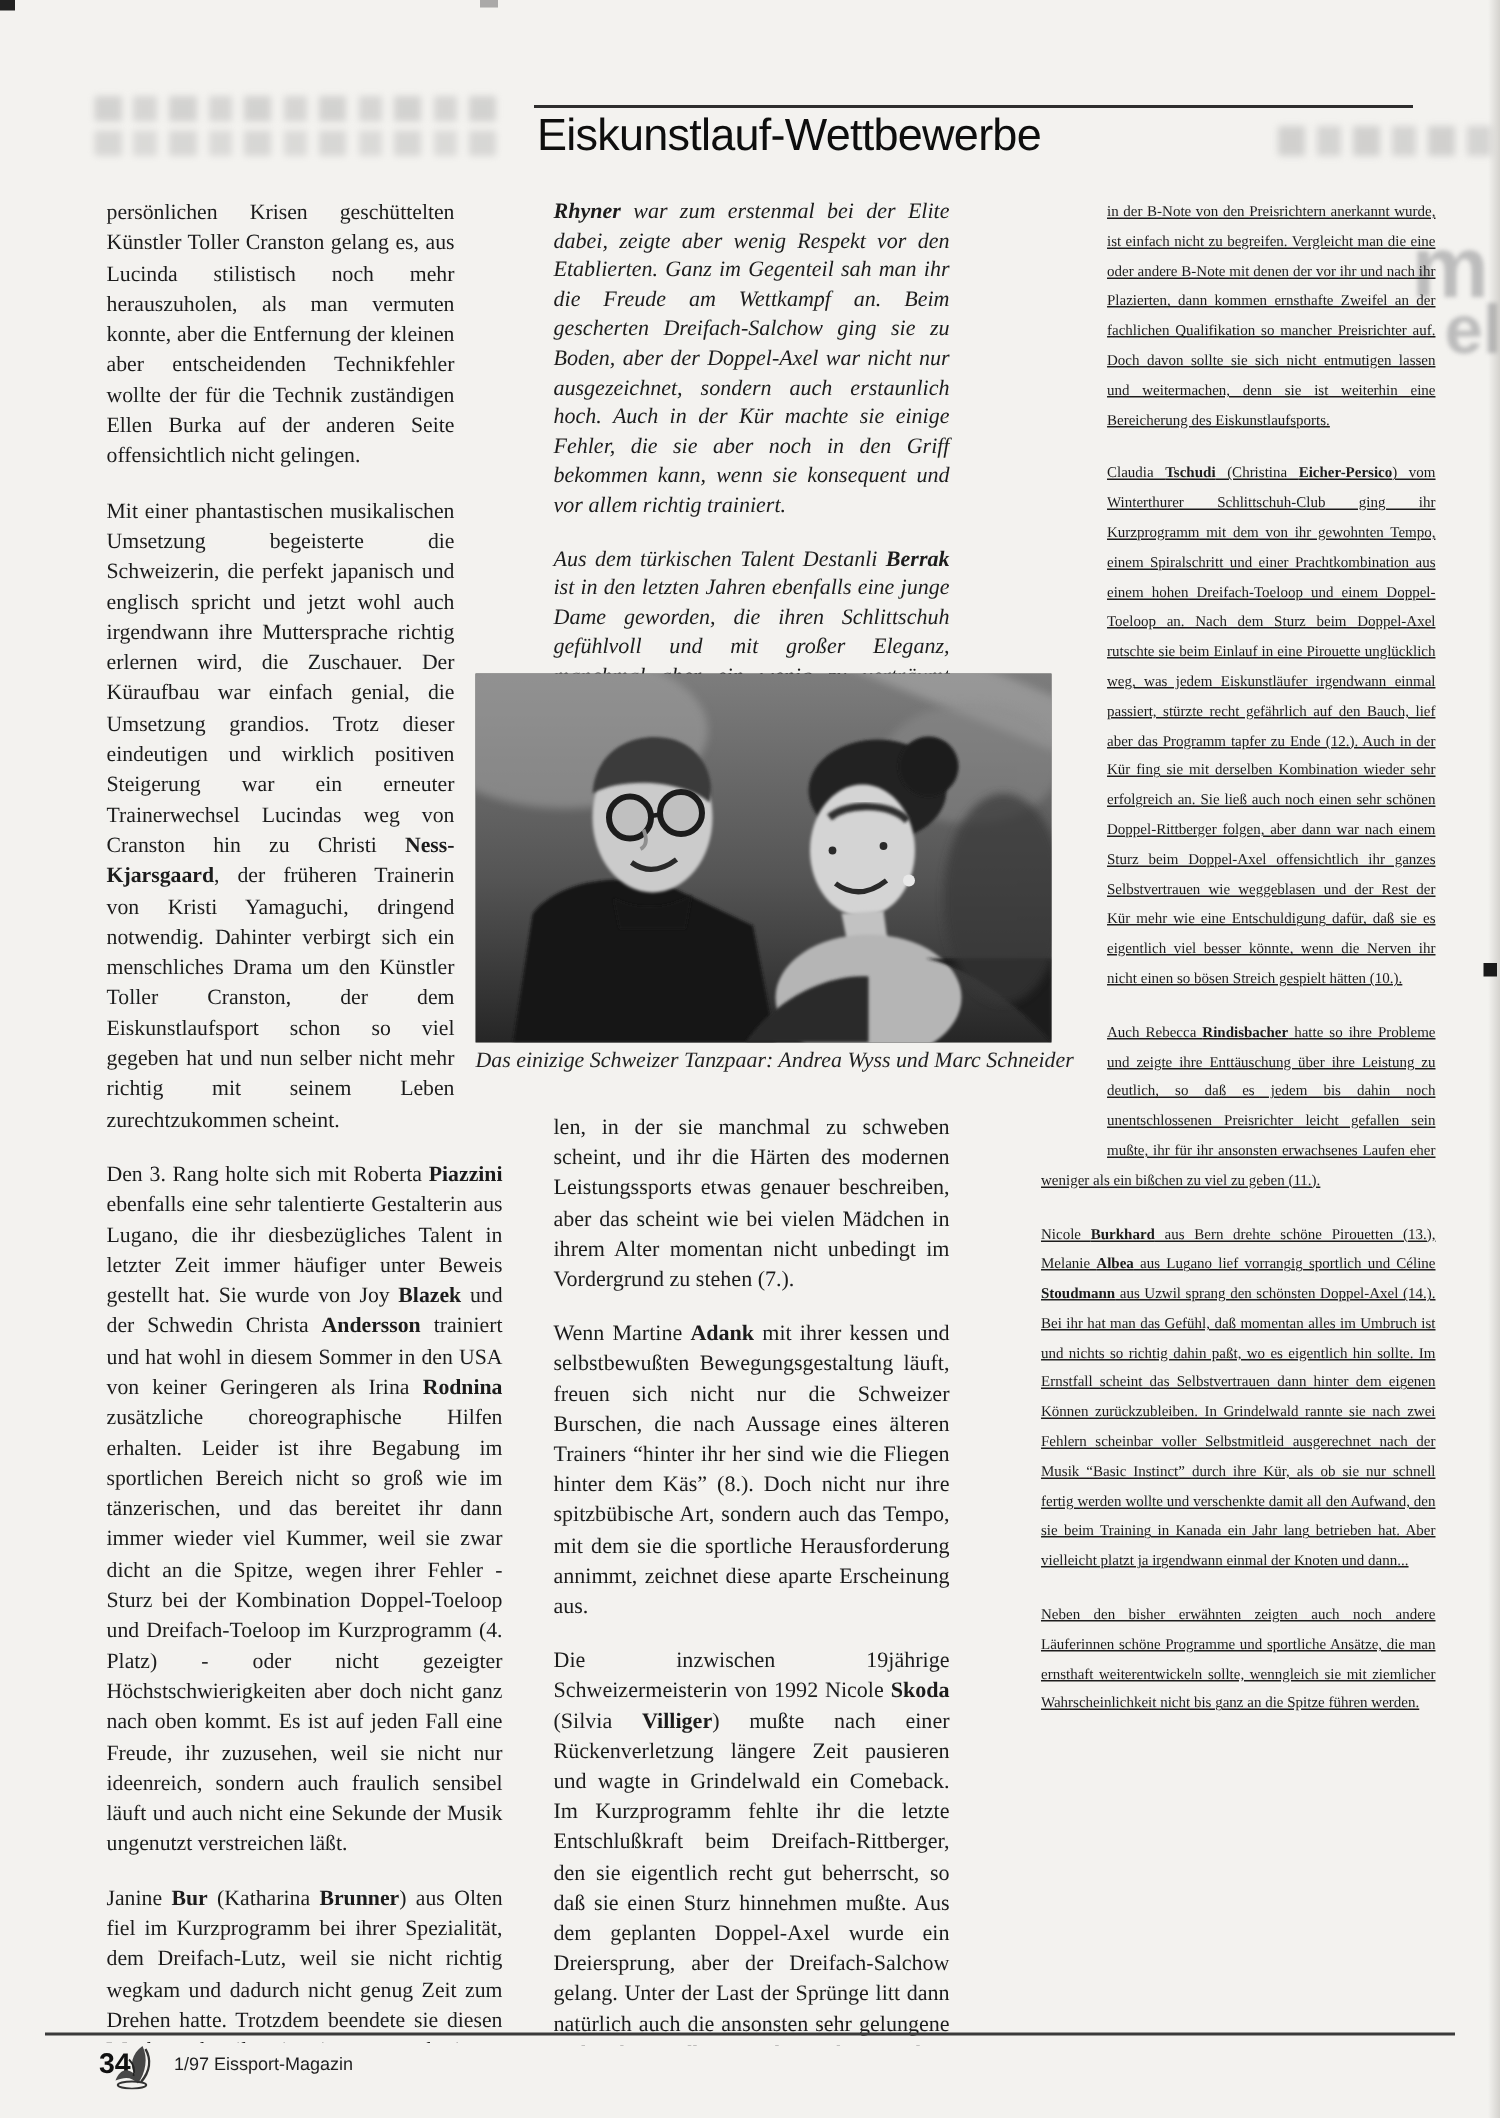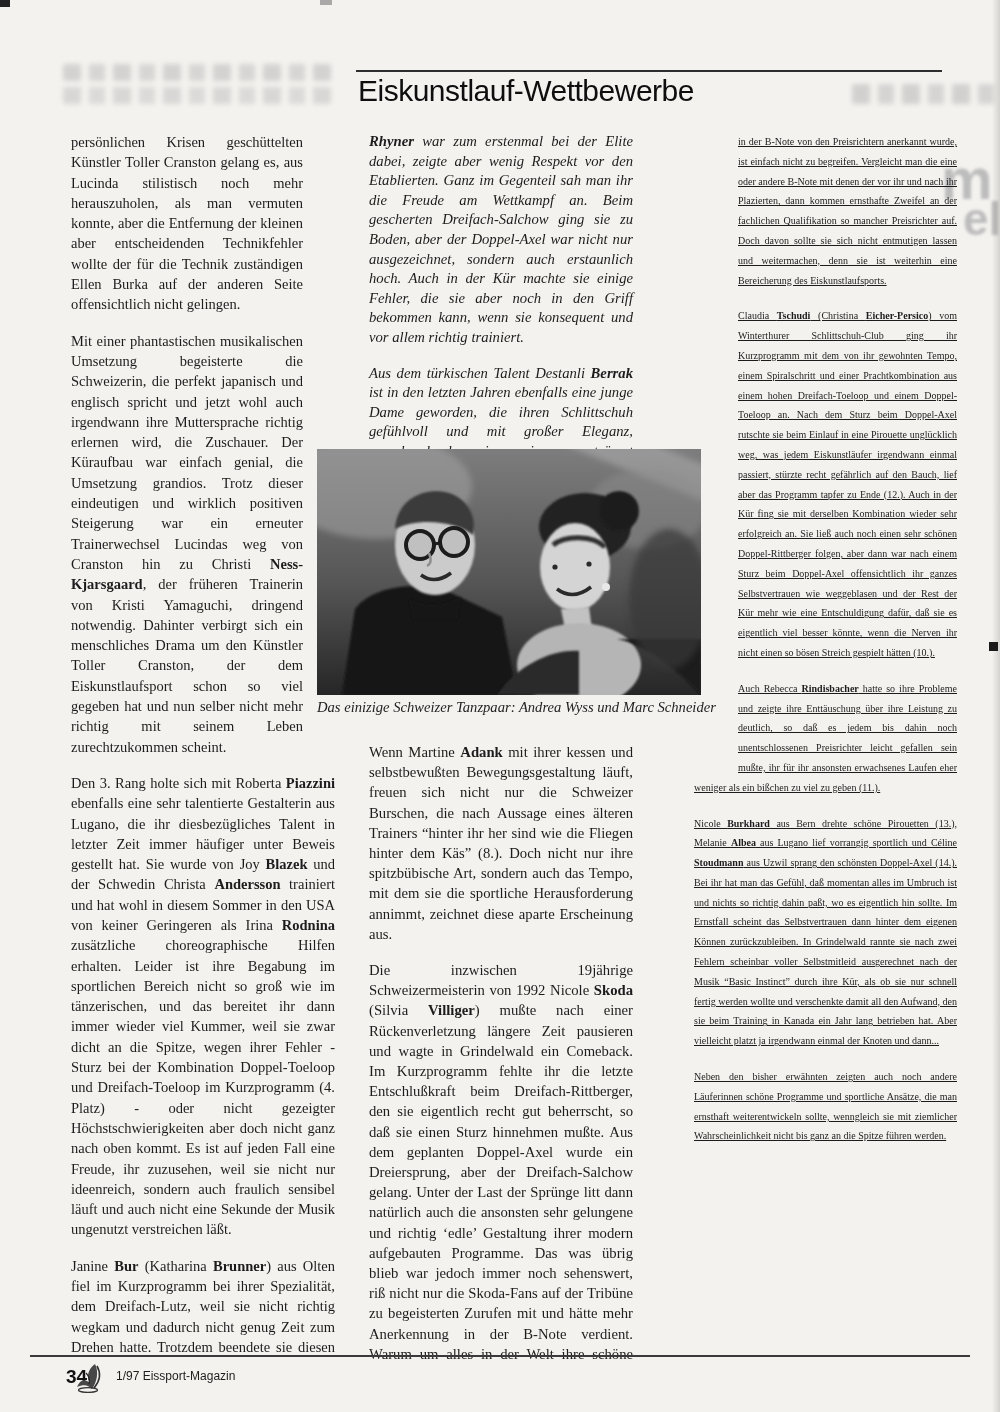--- a/index.html
+++ b/index.html
@@ -137,20 +137,21 @@
       <path d="M244 160 L250 190 L276 188 L272 158 Z" fill="#c2c2c2" filter="url(#soft2)"></path>
       <ellipse cx="262" cy="216" rx="62" ry="42" fill="#b5b5b5" filter="url(#soft2)"></ellipse>
       <path d="M300 190 C330 196 360 220 384 246 L384 190 Z" fill="#1d1d1d" filter="url(#soft2)"></path>
       <path d="M180 246 C200 216 236 200 262 202 L262 246 Z" fill="#2a2a2a" filter="url(#soft2)"></path>
       <ellipse cx="352" cy="150" rx="40" ry="70" fill="#383838" opacity="0.7" filter="url(#soft)"></ellipse>
     </svg>
   </div>
   <div class="photo-caption">Das einizige Schweizer Tanzpaar: Andrea Wyss und Marc Schneider</div>
 
   <div class="col" id="col2bot">
+      <p class="para">len, in der sie manchmal zu schweben scheint, und ihr die Härten des modernen Leistungssports etwas genauer beschreiben, aber das scheint wie bei vielen Mädchen in ihrem Alter momentan nicht unbedingt im Vordergrund zu stehen (7.).</p>
       <p class="para">Wenn Martine <b>Adank</b> mit ihrer kessen und selbstbewußten Bewegungsgestaltung läuft, freuen sich nicht nur die Schweizer Burschen, die nach Aussage eines älteren Trainers “hinter ihr her sind wie die Fliegen hinter dem Käs” (8.). Doch nicht nur ihre spitzbübische Art, sondern auch das Tempo, mit dem sie die sportliche Herausforderung annimmt, zeichnet diese aparte Erscheinung aus.</p>
       <p class="para">Die inzwischen 19jährige Schweizermeisterin von 1992 Nicole <b>Skoda</b> (Silvia <b>Villiger</b>) mußte nach einer Rückenverletzung längere Zeit pausieren und wagte in Grindelwald ein Comeback. Im Kurzprogramm fehlte ihr die letzte Entschlußkraft beim Dreifach-Rittberger, den sie eigentlich recht gut beherrscht, so daß sie einen Sturz hinnehmen mußte. Aus dem geplanten Doppel-Axel wurde ein Dreiersprung, aber der Dreifach-Salchow gelang. Unter der Last der Sprünge litt dann natürlich auch die ansonsten sehr gelungene und richtig ‘edle’ Gestaltung ihrer modern aufgebauten Programme. Das was übrig blieb war jedoch immer noch sehenswert, riß nicht nur die Skoda-Fans auf der Tribüne zu begeisterten Zurufen mit und hätte mehr Anerkennung in der B-Note verdient. Warum um alles in der Welt ihre schöne Gestaltung wenigstens nicht auch</p>
     </div>
 
   <div class="col" id="col3">
     <div class="spacer-l"></div>
   <p class="para">in der B-Note von den Preisrichtern anerkannt wurde, ist einfach nicht zu begreifen. Vergleicht man die eine oder andere B-Note mit denen der vor ihr und nach ihr Plazierten, dann kommen ernsthafte Zweifel an der fachlichen Qualifikation so mancher Preisrichter auf. Doch davon sollte sie sich nicht entmutigen lassen und weitermachen, denn sie ist weiterhin eine Bereicherung des Eiskunstlaufsports.</p>
       <p class="para">Claudia <b>Tschudi</b> (Christina <b>Eicher-Persico</b>) vom Winterthurer Schlittschuh-Club ging ihr Kurzprogramm mit dem von ihr gewohnten Tempo, einem Spiralschritt und einer Prachtkombination aus einem hohen Dreifach-Toeloop und einem Doppel-Toeloop an. Nach dem Sturz beim Doppel-Axel rutschte sie beim Einlauf in eine Pirouette unglücklich weg, was jedem Eiskunstläufer irgendwann einmal passiert, stürzte recht gefährlich auf den Bauch, lief aber das Programm tapfer zu Ende (12.). Auch in der Kür fing sie mit derselben Kombination wieder sehr erfolgreich an. Sie ließ auch noch einen sehr schönen Doppel-Rittberger folgen, aber dann war nach einem Sturz beim Doppel-Axel offensichtlich ihr ganzes Selbstvertrauen wie weggeblasen und der Rest der Kür mehr wie eine Entschuldigung dafür, daß sie es eigentlich viel besser könnte, wenn die Nerven ihr nicht einen so bösen Streich gespielt hätten (10.).</p>
       <p class="para">Auch Rebecca <b>Rindisbacher</b> hatte so ihre Probleme und zeigte ihre Enttäuschung über ihre Leistung zu deutlich, so daß es jedem bis dahin noch unentschlossenen Preisrichter leicht gefallen sein mußte, ihr für ihr ansonsten erwachsenes Laufen eher weniger als ein bißchen zu viel zu geben (11.).</p>
       <p class="para">Nicole <b>Burkhard</b> aus Bern drehte schöne Pirouetten (13.), Melanie <b>Albea</b> aus Lugano lief vorrangig sportlich und Céline <b>Stoudmann</b> aus Uzwil sprang den schönsten Doppel-Axel (14.). Bei ihr hat man das Gefühl, daß momentan alles im Umbruch ist und nichts so richtig dahin paßt, wo es eigentlich hin sollte. Im Ernstfall scheint das Selbstvertrauen dann hinter dem eigenen Können zurückzubleiben. In Grindelwald rannte sie nach zwei Fehlern scheinbar voller Selbstmitleid ausgerechnet nach der Musik “Basic Instinct” durch ihre Kür, als ob sie nur schnell fertig werden wollte und verschenkte damit all den Aufwand, den sie beim Training in Kanada ein Jahr lang betrieben hat. Aber vielleicht platzt ja irgendwann einmal der Knoten und dann...</p>

